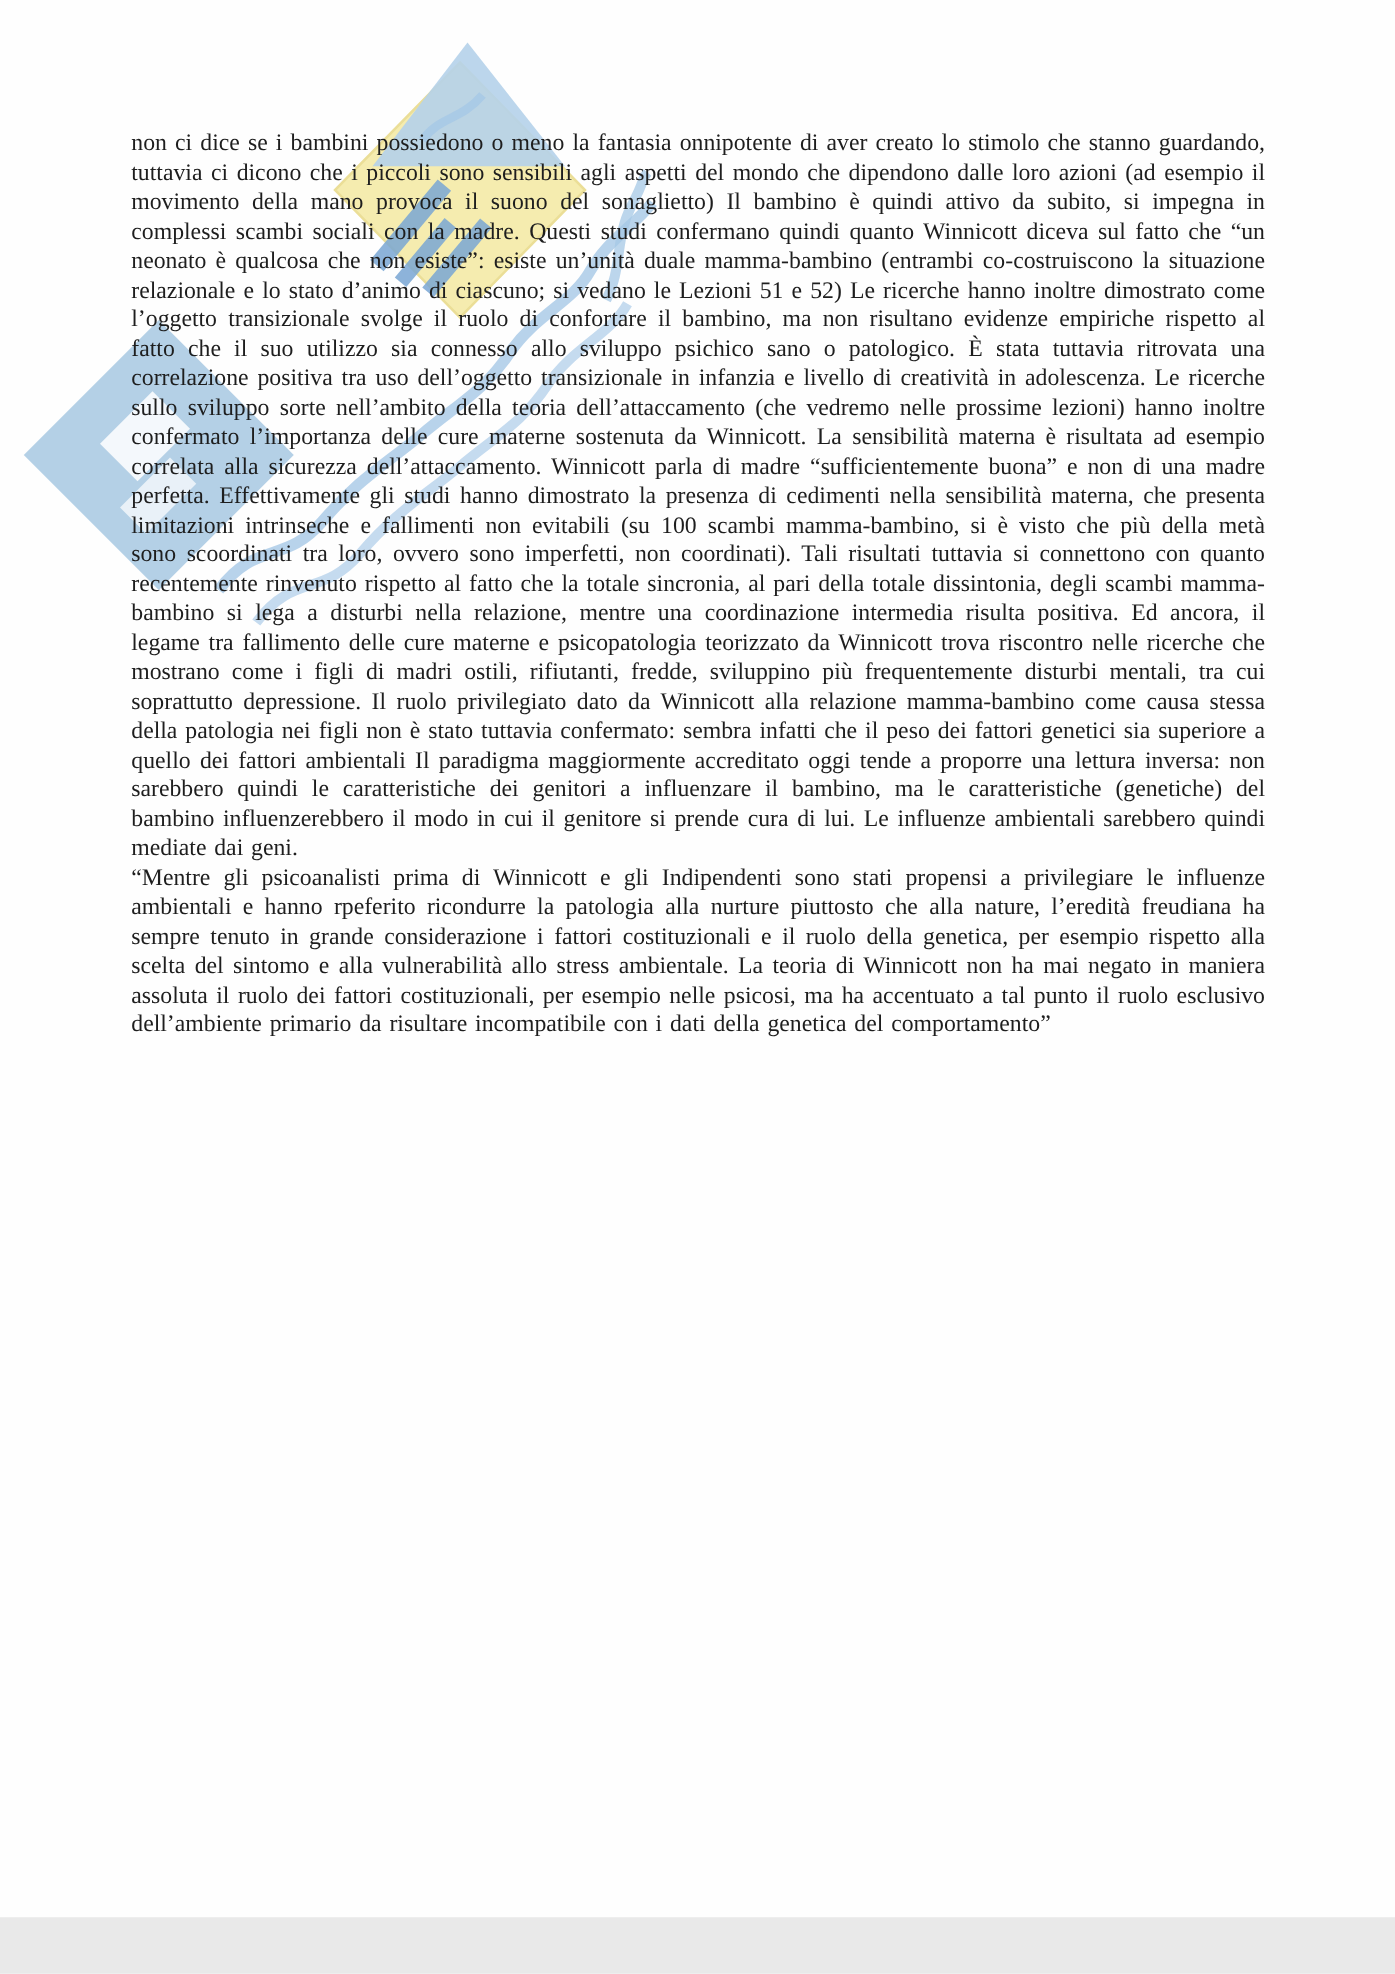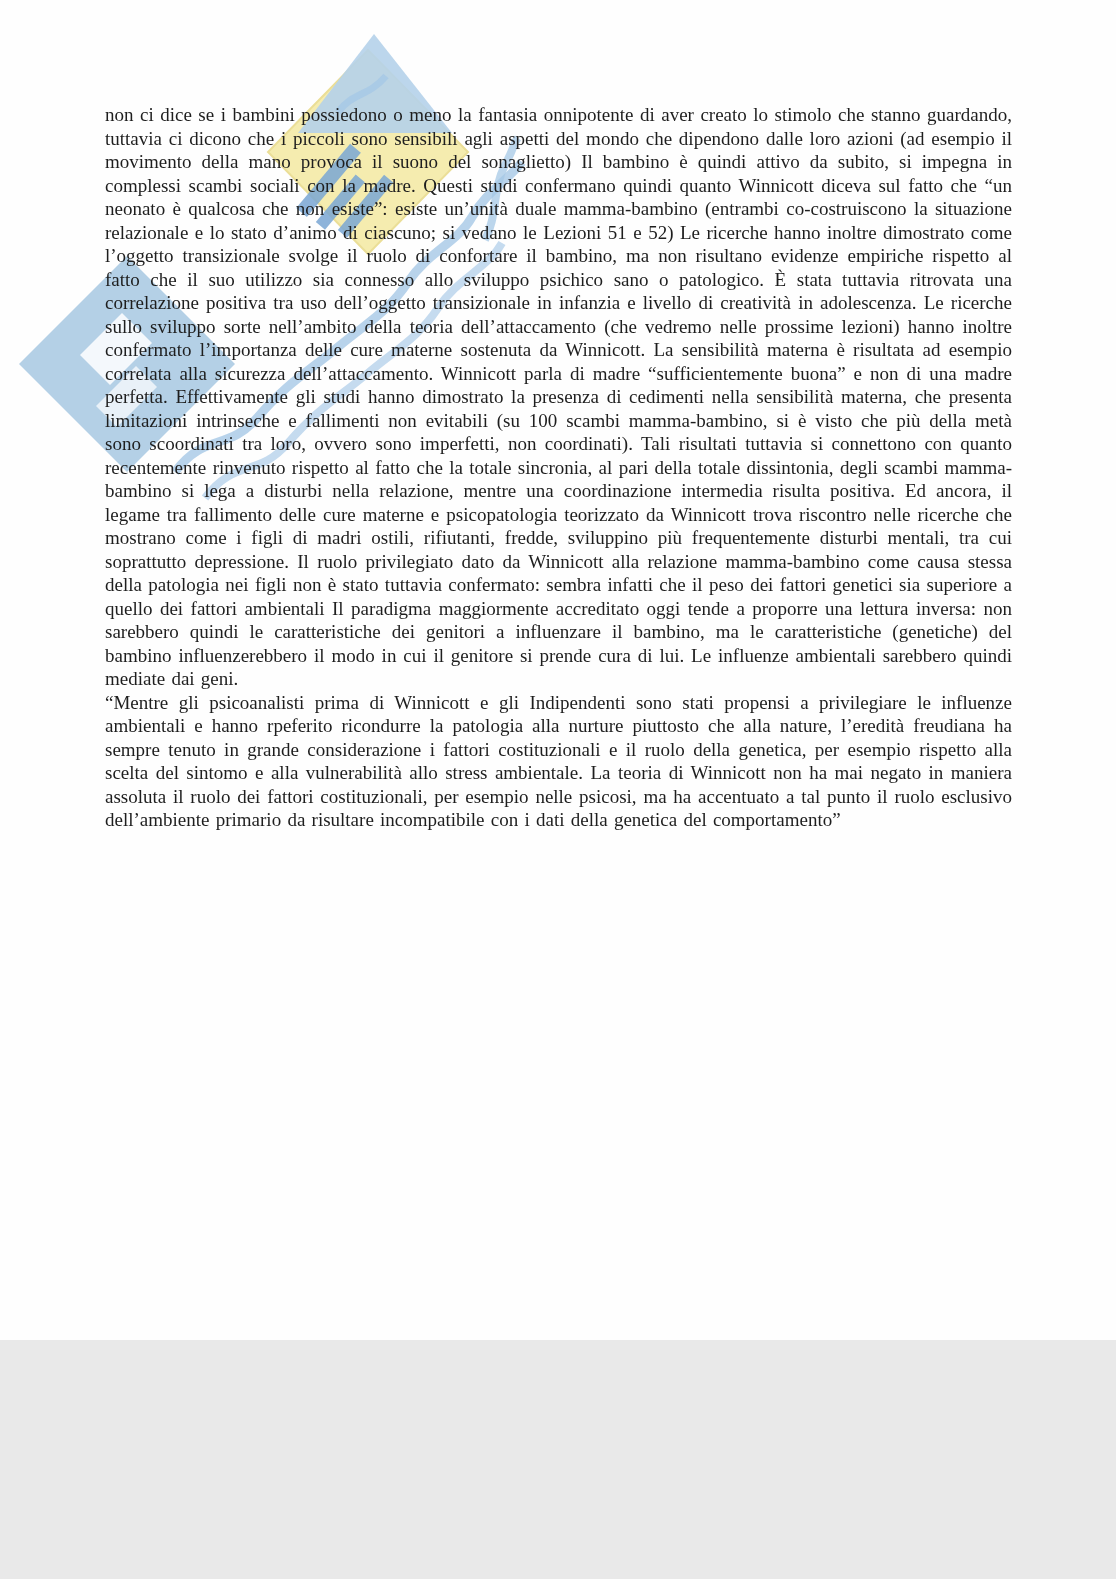--- a/index.html
+++ b/index.html
@@ -3,21 +3,21 @@
 <meta charset="utf-8">
 <style>
   html, body {
     margin: 0;
     padding: 0;
     background: #e9e9e9;
   }
   .page {
     position: relative;
     width: 1116px;
-    height: 1340px;
+    height: 1534px;
     margin: 0 auto;
     background: #fefefe;
     overflow: hidden;
     font-family: "Liberation Serif", "DejaVu Serif", serif;
   }
   .watermark {
     position: absolute;
     top: 0;
     left: 0;
     width: 640px;

